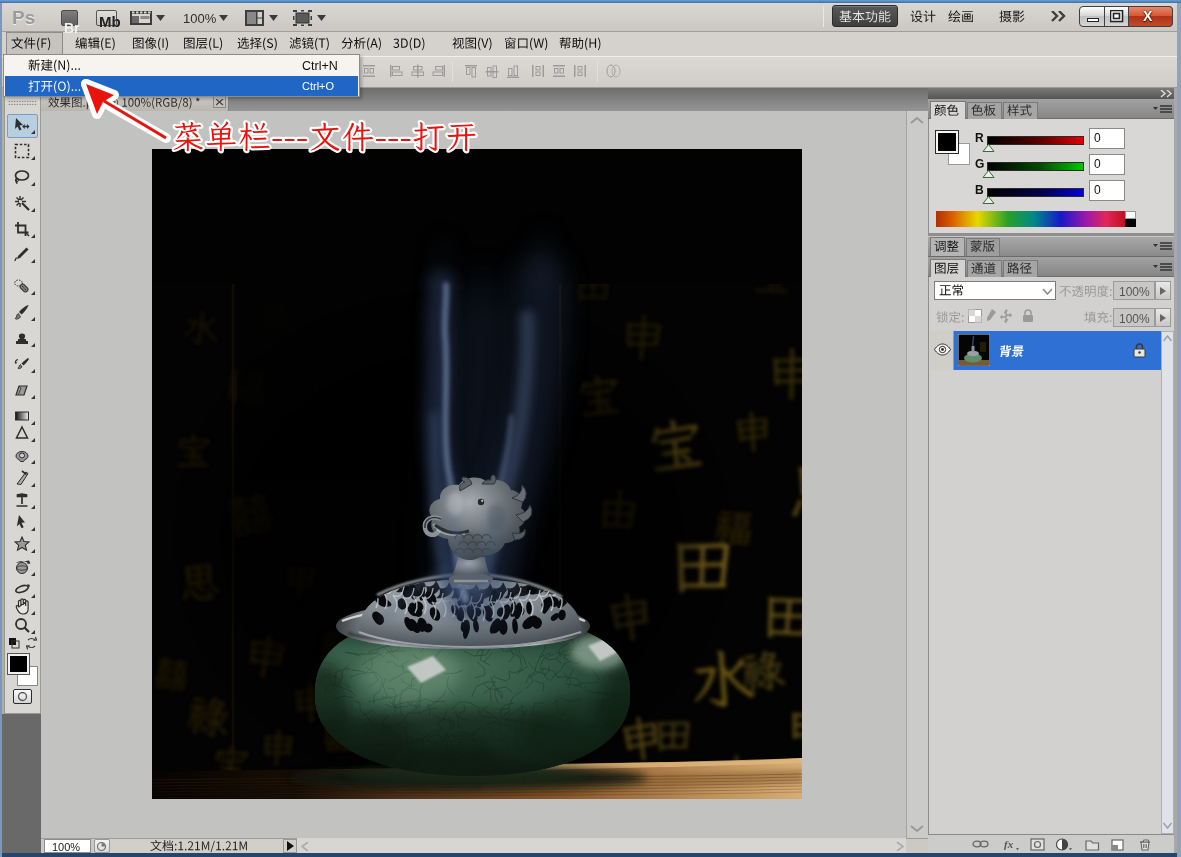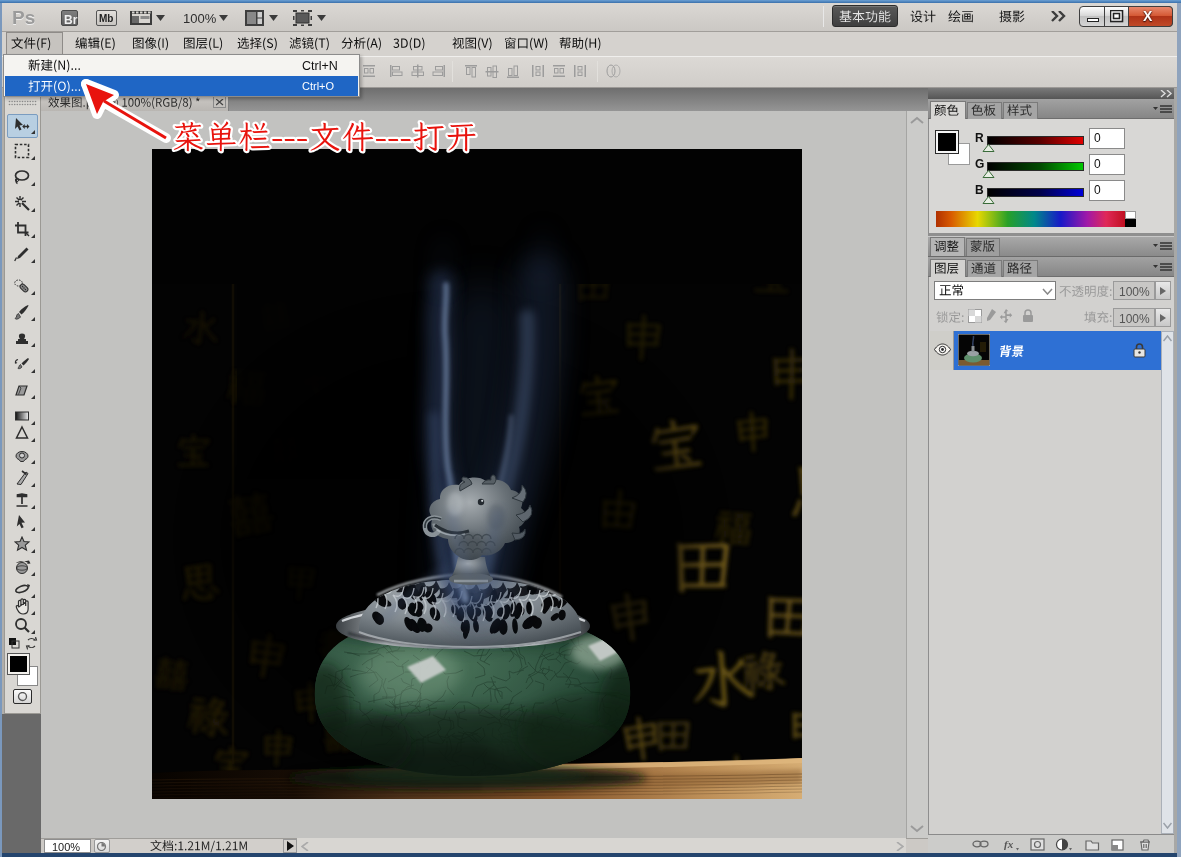--- a/index.html
+++ b/index.html
@@ -8,23 +8,23 @@
 <div style="position:absolute;left:0px;top:0px;width:1181px;height:857px;background:#c2c2c0"></div>
 <div style="position:absolute;left:0px;top:2px;width:1181px;height:30px;background:linear-gradient(#dbd8d4,#cbc8c4);border-bottom:1px solid #a19e9a"></div>
 <div style="position:absolute;left:0px;top:32px;width:1181px;height:24px;background:#d5d2ce"></div>
 <div style="position:absolute;left:0px;top:56px;width:1181px;height:32px;background:linear-gradient(#dcd9d5,#d0cdc9);border-top:1px solid #f0efed;border-bottom:1px solid #9c9996"></div>
 <div style="position:absolute;left:41px;top:88px;width:890px;height:23px;background:linear-gradient(#6e6e6e,#959595)"></div>
 <div style="position:absolute;left:0px;top:714px;width:41px;height:143px;background:#696969"></div>
 <div style="position:absolute;left:4px;top:88px;width:37px;height:626px;background:#d9d7d3;border:1px solid #9b9994;border-top:1px solid #b7b5b1"></div>
 <div style="position:absolute;left:0px;top:88px;width:4px;height:626px;background:#b0aeaa"></div>
 <div style="position:absolute;left:12px;top:8px;font-family:'Liberation Sans',sans-serif;font-size:19px;font-weight:700;color:#9b9b9b;letter-spacing:0px;white-space:nowrap;line-height:1;text-shadow:0 1px 0 #f0f0f0">Ps</div>
 <div style="position:absolute;left:61px;top:10px;width:17px;height:16px;background:linear-gradient(#7e7e7e,#5f5f5f);border:1px solid #4a4a4a;border-radius:2px"></div>
-<div style="position:absolute;left:64px;top:14px;font-family:'Liberation Sans',sans-serif;font-size:12px;font-weight:700;color:#f0f0f0;letter-spacing:0px;white-space:nowrap;line-height:1;">Br</div>
+<div style="position:absolute;left:64px;top:21px;font-family:'Liberation Sans',sans-serif;font-size:14px;font-weight:700;color:#f0f0f0;letter-spacing:0px;white-space:nowrap;line-height:1;">Br</div>
 <div style="position:absolute;left:96px;top:10px;width:21px;height:16px;background:linear-gradient(#e2dfdb,#c8c5c1);border:1px solid #555;border-radius:2px"></div>
-<div style="position:absolute;left:99px;top:14px;font-family:'Liberation Sans',sans-serif;font-size:10px;font-weight:700;color:#222;letter-spacing:0px;white-space:nowrap;line-height:1;">Mb</div>
+<div style="position:absolute;left:99px;top:14px;font-family:'Liberation Sans',sans-serif;font-size:15px;font-weight:700;color:#222;letter-spacing:0px;white-space:nowrap;line-height:1;">Mb</div>
 <svg class="ico" style="left:130px;top:11px" width="24" height="15">
 <rect x="0" y="0" width="22" height="14" fill="#3c3c3c"></rect>
     <rect x="2" y="3" width="18" height="9" fill="#d8d5d1"></rect>
 <rect x="2" y="0.5" width="2.5" height="2" fill="#d8d5d1"></rect>
     <rect x="6" y="0.5" width="2.5" height="2" fill="#d8d5d1"></rect>
     <rect x="10" y="0.5" width="2.5" height="2" fill="#d8d5d1"></rect>
     <rect x="14" y="0.5" width="2.5" height="2" fill="#d8d5d1"></rect>
     <rect x="18" y="0.5" width="2.5" height="2" fill="#d8d5d1"></rect>
 <rect x="2" y="5" width="7" height="7" fill="#6a6a6a"></rect>
     <rect x="10.5" y="5" width="9" height="3" fill="#8a8a8a"></rect>

